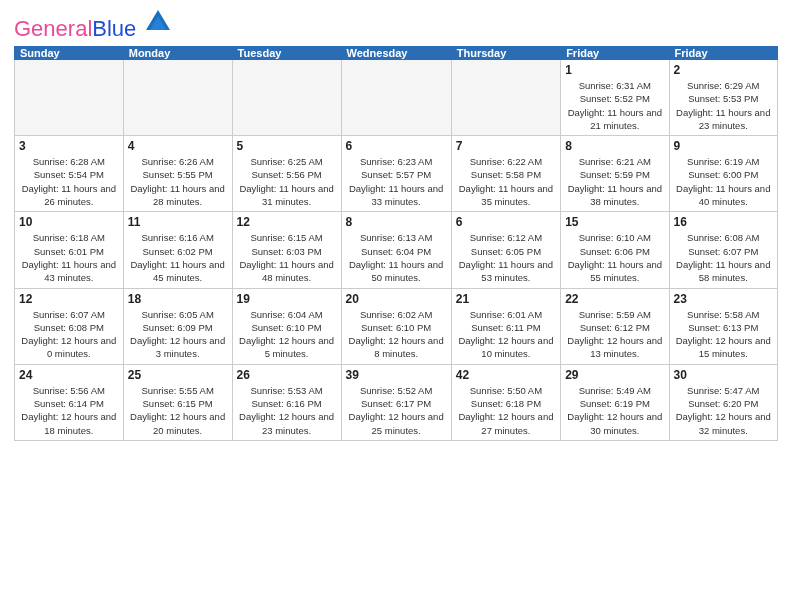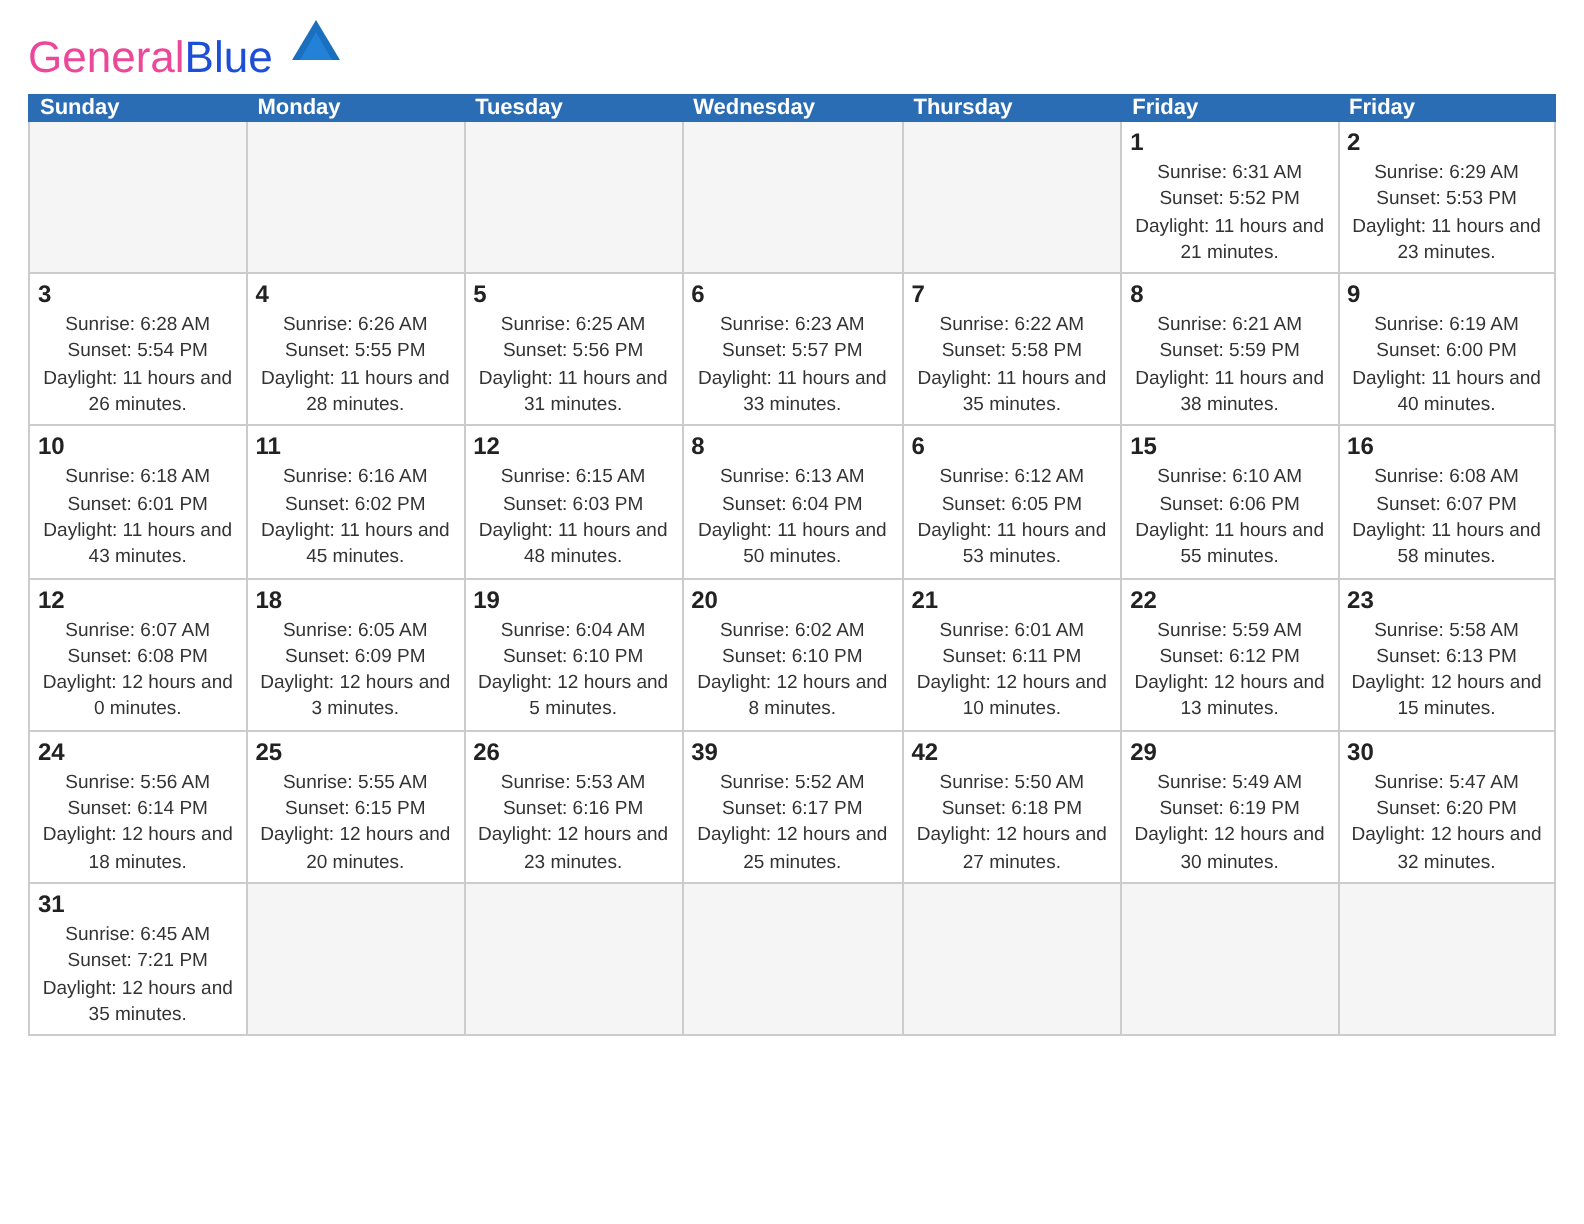--- a/index.html
+++ b/index.html
@@ -258,27 +258,15 @@
           </td>
           <td>
             <span class="day-number">29</span>
             <div class="day-info">Sunrise: 5:49 AM<br>Sunset: 6:19 PM<br>Daylight: 12 hours and 30 minutes.</div>
           </td>
           <td>
             <span class="day-number">30</span>
             <div class="day-info">Sunrise: 5:47 AM<br>Sunset: 6:20 PM<br>Daylight: 12 hours and 32 minutes.</div>
           </td>
         </tr>
-        <tr class="last-row">
-          <td>
-            <span class="day-number">31</span>
-            <div class="day-info">Sunrise: 6:45 AM<br>Sunset: 7:21 PM<br>Daylight: 12 hours and 35 minutes.</div>
-          </td>
-          <td class="empty"></td>
-          <td class="empty"></td>
-          <td class="empty"></td>
-          <td class="empty"></td>
-          <td class="empty"></td>
-          <td class="empty"></td>
-        </tr>
       </tbody>
   </table>
 </div>
 
 </body></html>

